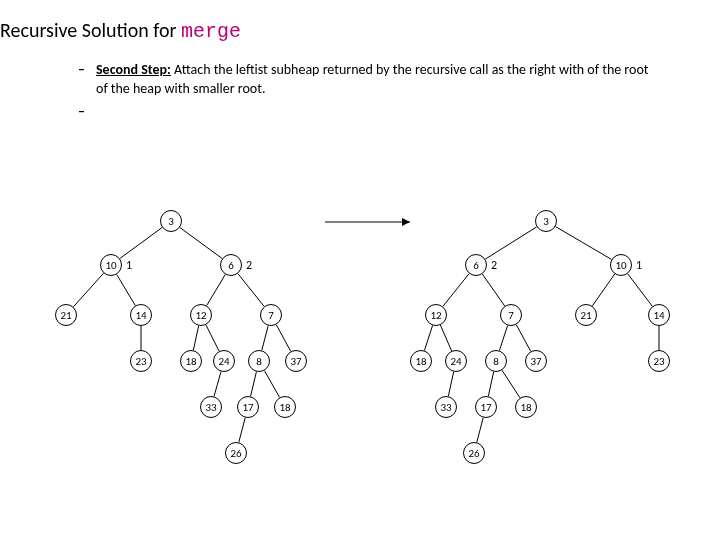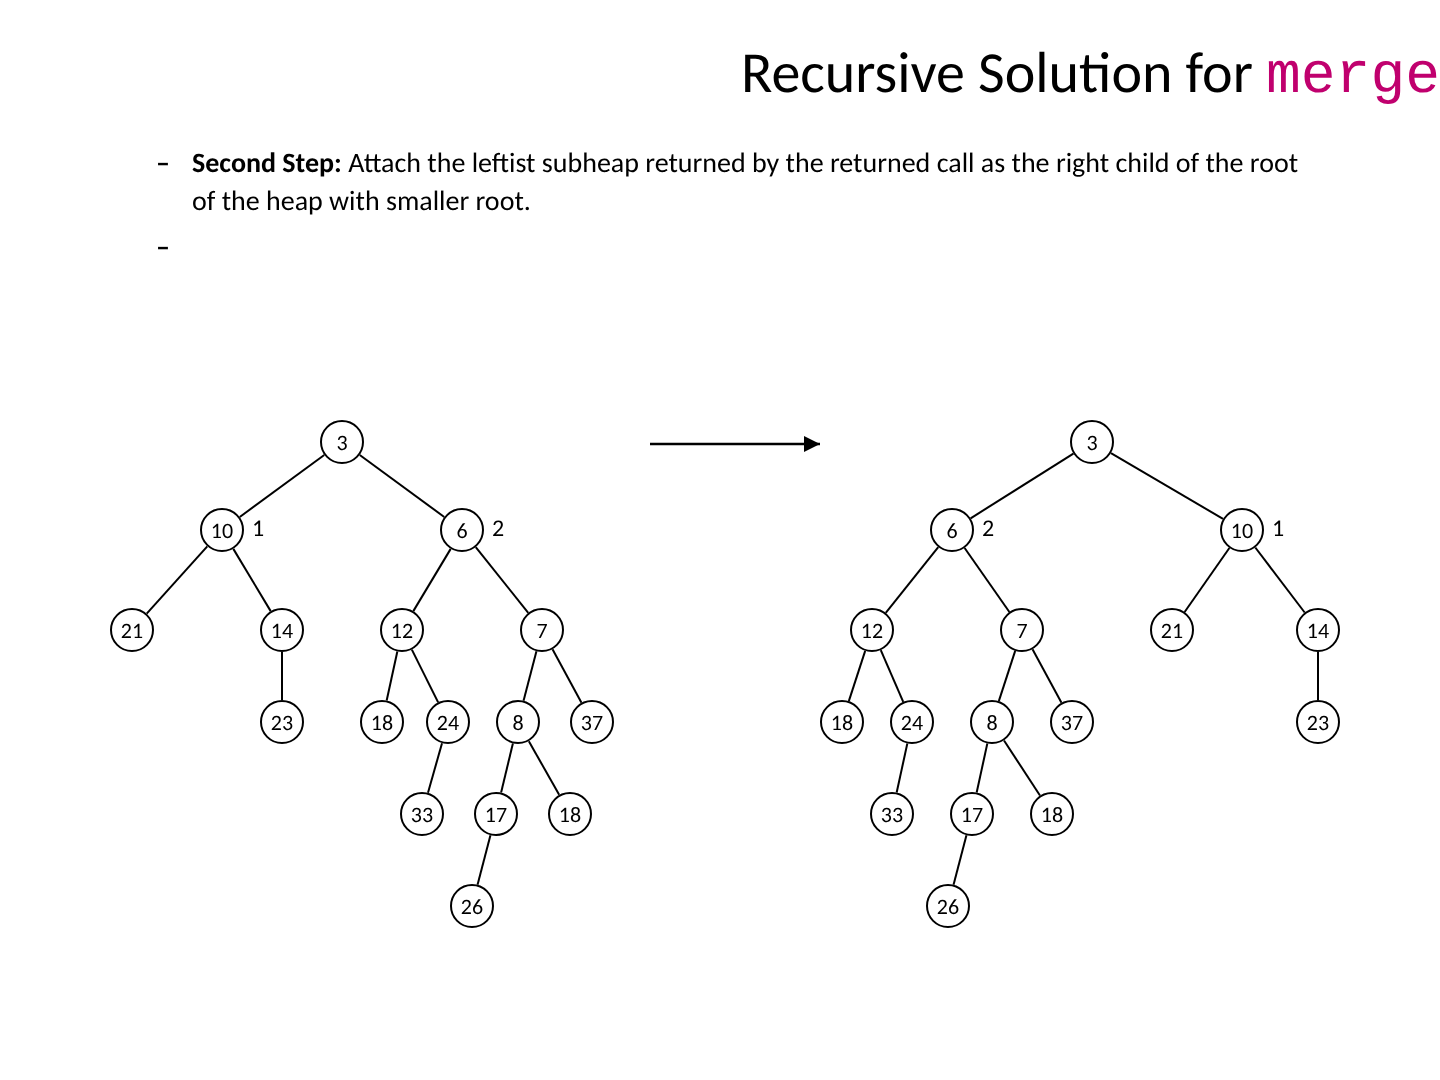--- a/index.html
+++ b/index.html
@@ -6,22 +6,22 @@
     margin: 0;
     padding: 0;
     width: 720px;
     height: 540px;
     background: #fff;
     font-family: Calibri, Arial, sans-serif;
     position: relative;
     overflow: hidden;
   }
   .title {
-    text-align: right;
-    font-size: 29px;
+    text-align: left;
+    font-size: 20px;
     padding-top: 18px;
     color: #000;
   }
   .title .mono {
     font-family: "Courier New", monospace;
     color: #c0006e;
   }
   .bullets {
     padding: 18px 60px 0 78px;
     font-size: 14px;
@@ -30,21 +30,21 @@
   }
   .bullets .row {
     display: flex;
     margin-bottom: 4px;
   }
   .bullets .dash {
     width: 18px;
     flex: 0 0 18px;
     font-weight: bold;
   }
-  .bullets b { font-weight: bold; }
+  .bullets b { font-weight: bold; text-decoration: underline; }
   .stage {
     position: absolute;
     left: 0; right: 0;
     top: 210px;
     bottom: 0;
   }
   .node {
     position: absolute;
     width: 22px; height: 22px;
     border: 1px solid #000;
@@ -79,21 +79,21 @@
 </head>
 <body>
 
 <div class="title">
   <span>Recursive Solution for </span><span class="mono">merge</span>
 </div>
 
 <div class="bullets">
   <div class="row">
     <div class="dash">–</div>
-    <div><b>Second Step:</b><span> Attach the leftist subheap returned by the returned call as the right child of the root of the heap with smaller root.</span></div>
+    <div><b>Second Step:</b><span> Attach the leftist subheap returned by the recursive call as the right with of the root of the heap with smaller root.</span></div>
   </div>
   <div class="row">
     <div class="dash">–</div>
   </div>
 </div>
 
 <div class="stage" id="stage">
   <svg class="edge" id="edges">
       <line x1="162.12954504558724" y1="17.50500029990269" x2="119.87045495441276" y2="48.49499970009731"></line>
       <line x1="179.87045495441276" y1="17.50500029990269" x2="222.12954504558724" y2="48.49499970009731"></line>

